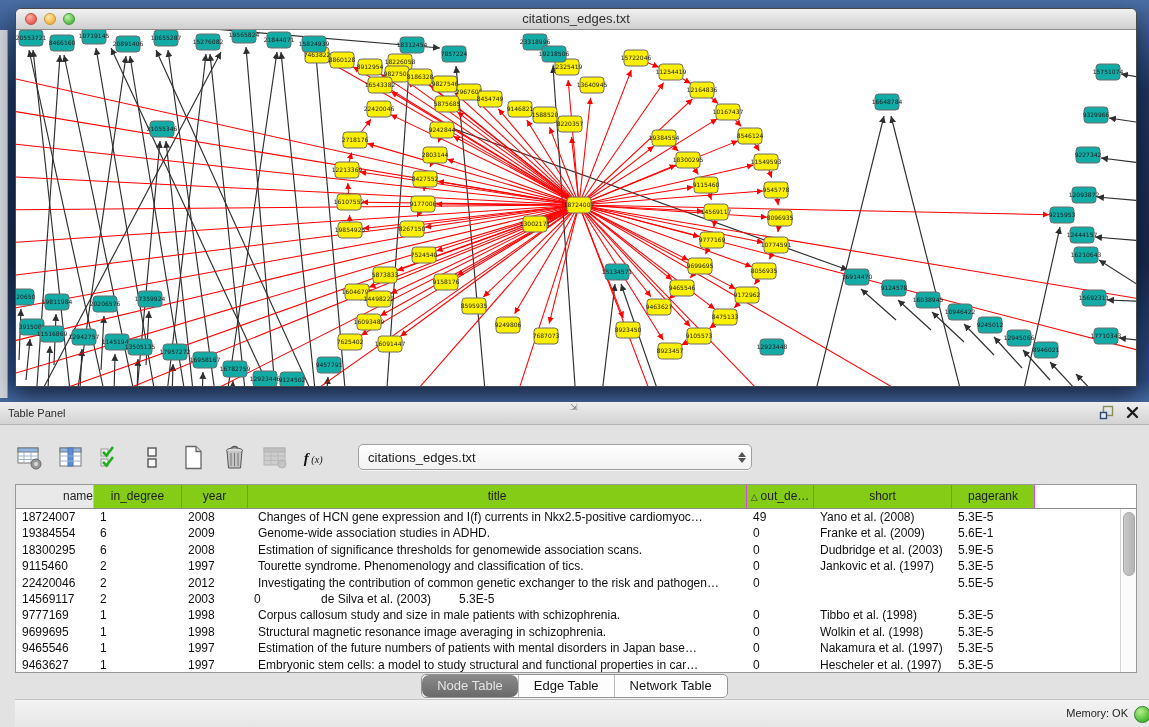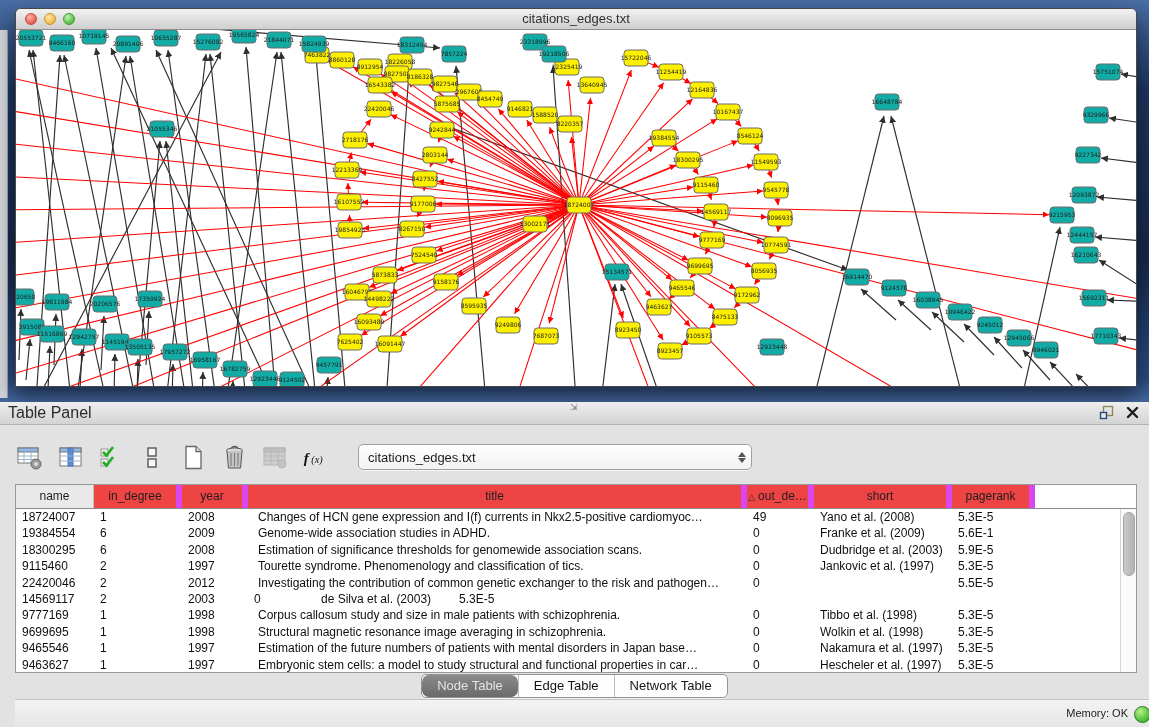--- a/index.html
+++ b/index.html
@@ -16,37 +16,37 @@
   .light{width:12px;height:12px;border-radius:50%;box-sizing:border-box;}
   .light.red{background:radial-gradient(circle at 35% 30%,#ffb3a7,#ec6a5e 60%,#d5493c);border:1px solid #c14a3f;}
   .light.yellow{background:radial-gradient(circle at 35% 30%,#ffe9b0,#f5bf4f 60%,#dfa033);border:1px solid #c8952f;}
   .light.green{background:radial-gradient(circle at 35% 30%,#c4f0b4,#61c554 60%,#44a336);border:1px solid #459a34;}
   .net-canvas{position:absolute;left:0;top:21px;width:1120px;height:356px;background:#fff;}
   .net-canvas svg{display:block;}
   .node-label{font-family:"DejaVu Sans",sans-serif;font-size:6px;fill:#1c1c1c;}
   
   .table-panel{position:absolute;left:0;top:402px;width:1149px;height:325px;background:#e2e2e2;}
   .panel-header{position:relative;height:22px;background:linear-gradient(#eeeeee,#d3d3d3);border-bottom:1px solid #b2b2b2;}
-  .panel-header .p-title{position:absolute;left:8px;line-height:22px;font-size:16px;color:#2c2c2c;}
+  .panel-header .p-title{position:absolute;left:8px;line-height:22px;font-size:11px;color:#2c2c2c;}
   .ph-icons{position:absolute;right:10px;top:3px;display:flex;gap:12px;align-items:center;}
   .splitter-grip{position:absolute;left:570px;top:0;font-size:9px;color:#7a7a7a;}
   
   .toolbar{position:absolute;left:14px;top:40px;display:flex;align-items:center;gap:11px;}
   .tbtn{width:30px;height:30px;border:none;background:transparent;padding:1px;display:flex;align-items:center;justify-content:center;}
   .combo{margin-left:16px;width:392px;height:24px;background:linear-gradient(#ffffff,#f2f2f2);border:1px solid #9f9f9f;
     border-radius:5px;display:flex;align-items:center;box-shadow:0 1px 0 rgba(255,255,255,.7);}
   .combo .c-text{flex:1;padding-left:9px;font-size:13px;color:#1b1b1b;white-space:nowrap;overflow:hidden;}
   .combo .c-arrows{width:18px;height:100%;display:flex;flex-direction:column;align-items:center;justify-content:center;gap:1px;}
   .tri-up{width:0;height:0;border-left:4px solid transparent;border-right:4px solid transparent;border-bottom:5px solid #555;}
   .tri-down{width:0;height:0;border-left:4px solid transparent;border-right:4px solid transparent;border-top:5px solid #555;}
   
   .dtable{position:absolute;left:15px;top:82px;width:1120px;height:187px;background:#fff;border:1px solid #989898;overflow:hidden;}
   .thead{display:flex;height:23px;border-bottom:1px solid #8c8c8c;background:#fff;}
   .th{box-sizing:border-box;height:23px;line-height:22px;text-align:center;font-size:12px;color:#1f1f1f;
-      background:#ef4444;border-right:6px solid #d946ef;overflow:hidden;white-space:nowrap;}
+      background:#84cc16;border-right:1px solid #d946ef;overflow:hidden;white-space:nowrap;}
   .th.plain{background:#e9e9e9;border-right:1px solid #c2c2c2;}
   .th .sort{font-size:9px;margin-right:3px;color:#333;}
   .th-filler{flex:1;background:#ffffff;border-right:none;}
   .tbody{position:relative;}
   .trow{display:flex;height:16.4px;}
   .td{box-sizing:border-box;padding-left:6px;font-size:12px;line-height:16.4px;color:#0f0f0f;
       white-space:nowrap;overflow:hidden;}
   .td.c3{padding-left:10px;}
   .vscroll{position:absolute;right:0;top:24px;bottom:0;width:15px;background:#fbfbfb;border-left:1px solid #d4d4d4;}
   .vthumb{position:absolute;left:2px;top:3px;width:10px;height:62px;border-radius:6px;
@@ -785,21 +785,21 @@
         <span class="c-text">citations_edges.txt</span>
         <span class="c-arrows">
           <span class="tri-up"></span>
             <span class="tri-down"></span>
         </span>
       </div>
     </div>
 
     <div class="dtable">
       <div class="thead" id="thead">
-          <div class="th plain" style="width: 78px;">name</div>
+          <div class="th plain" style="width: 78px; text-align: right;">name</div>
           <div class="th" style="width: 88px;">in_degree</div>
           <div class="th" style="width: 66px;">year</div>
           <div class="th" style="width: 499px;">title</div>
           <div class="th" style="width: 67px;"><span class="sort">△</span>out_de…</div>
           <div class="th" style="width: 138px;">short</div>
           <div class="th" style="width: 83px;">pagerank</div>
           <div class="th th-filler"></div>
         </div>
       <div class="tbody" id="tbody">
           <div class="trow">

